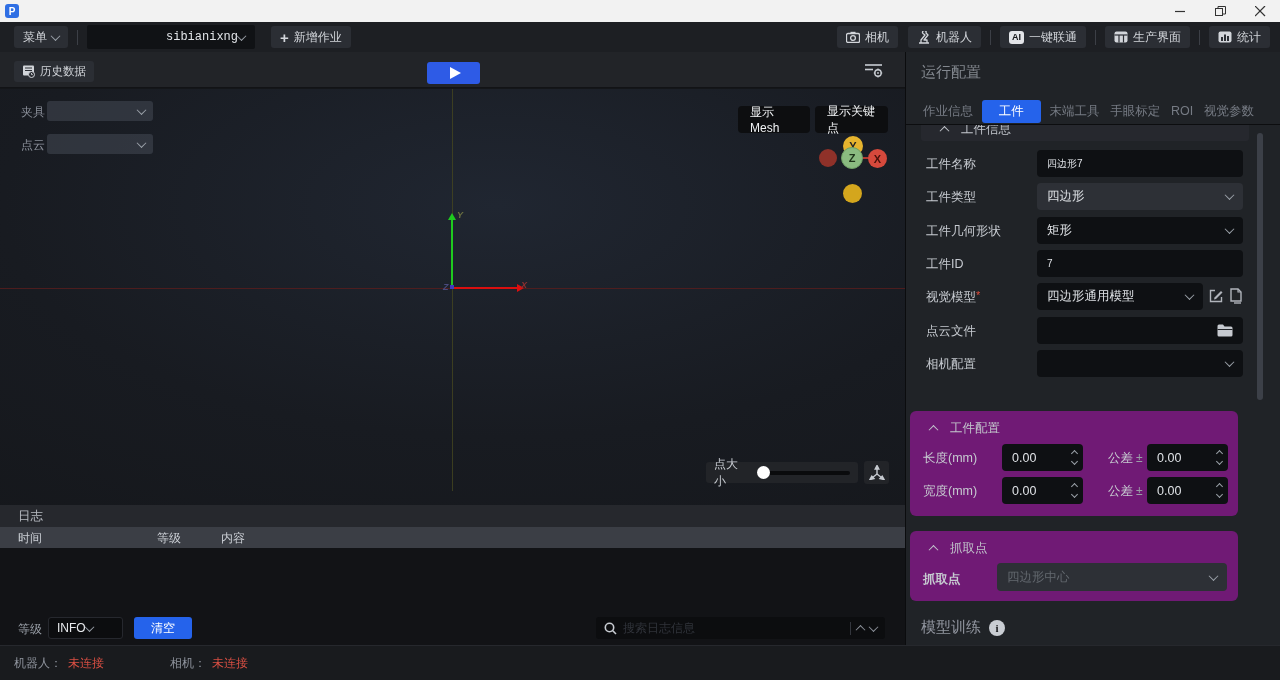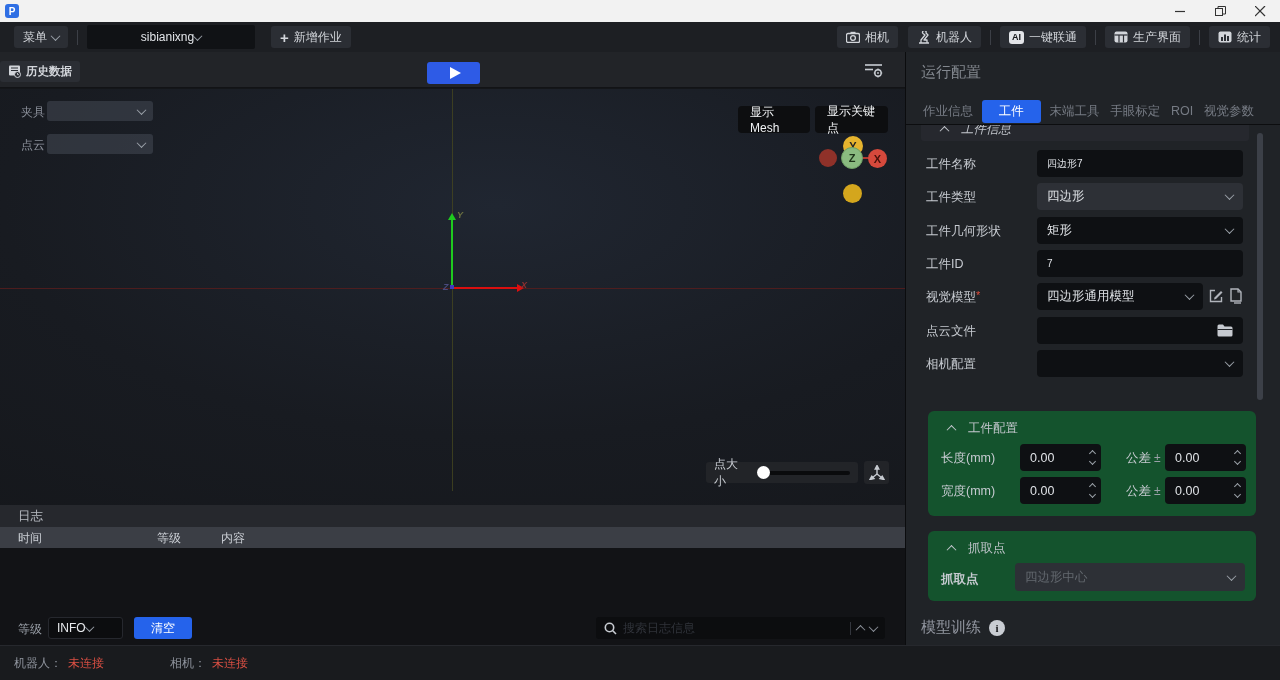--- a/index.html
+++ b/index.html
@@ -12,32 +12,32 @@
   .app-logo { width:14px; height:14px; margin:0 6px 0 5px; background:#2f6fe4; border-radius:3px; color:#fff; font-size:10px; font-weight:bold; display:flex; align-items:center; justify-content:center; }
   .title-text { color:#1b1b1b; font-size:12px; }
   .win-btns { position:absolute; right:0; top:0; height:22px; display:flex; }
   .win-btn { width:40px; height:22px; display:flex; align-items:center; justify-content:center; color:#333; }
   .win-btn svg { display:block; }
 
   
   .toolbar { position:absolute; left:0; top:22px; width:1280px; height:30px; background:#1d1f23; display:flex; align-items:center; }
   .tb-btn { height:22px; background:#2b2e34; border-radius:3px; display:flex; align-items:center; gap:5px; padding:0 9px; color:#d2d5da; font-size:12px; cursor:default; }
   .tb-sep { width:1px; height:15px; background:#3c3f46; margin:0 9px; }
-  .tb-select { height:24px; background:#101215; border-radius:2px; display:flex; align-items:center; justify-content:center; padding:0 10px; color:#e2e5e9; }
+  .tb-select { height:24px; background:#101215; border-radius:2px; display:flex; align-items:center; justify-content:flex-end; padding:0 10px; color:#e2e5e9;font-family:Liberation Mono, monospace; }
   .chev { display:inline-block; width:7px; height:7px; border-right:1.5px solid #9aa0a8; border-bottom:1.5px solid #9aa0a8; transform:rotate(45deg) translate(-1px,-1px); }
   .chev.up { transform:rotate(-135deg) translate(-1px,-1px); }
   .plus { color:#d2d5da; font-size:15px; line-height:1; font-weight:bold; }
   .tb-right { position:absolute; right:10px; top:0; height:30px; display:flex; align-items:center; }
   .icon-glyph { display:flex; align-items:center; }
   .ai-badge { width:15px; height:13px; background:#e3e5e9; color:#15171a; border-radius:3px; font-size:9px; font-weight:bold; display:flex; align-items:center; justify-content:center; }
 
   
   .left-area { position:absolute; left:0; top:52px; width:905px; height:593px; }
   .vp-strip { position:absolute; left:0; top:0; width:905px; height:36px; background:#222428; border-bottom:1px solid #121316; }
-  .history-btn { position:absolute; left:0; top:9px; height:21px; background:#2b2e34; border-radius:3px; display:flex; align-items:center; gap:5px; padding:0 8px; color:#d2d5da; font-size:11.5px;font-weight:bold; }
+  .history-btn { position:absolute; left:14px; top:9px; height:21px; background:#2b2e34; border-radius:3px; display:flex; align-items:center; gap:5px; padding:0 8px; color:#d2d5da; font-size:11.5px; }
   .play-btn { position:absolute; left:427px; top:10px; width:53px; height:22px; background:#2e5be6; border-radius:3px; display:flex; align-items:center; justify-content:center; }
   .play-tri { width:0; height:0; border-left:11px solid #fff; border-top:6px solid transparent; border-bottom:6px solid transparent; margin-left:3px; }
   .vp-settings { position:absolute; right:22px; top:9px; }
 
   .vp-canvas { position:absolute; left:0; top:37px; width:905px; height:416px; overflow:hidden;
     background:radial-gradient(900px 420px at 55% 28%, #202631 0%, #181b21 55%, #15171b 100%); }
   .vp-field-label { position:absolute; color:#8b909a; font-size:12px; }
   .vp-select { position:absolute; width:106px; height:20px; background:rgba(78,84,96,0.45); border-radius:3px; display:flex; align-items:center; justify-content:flex-end; padding-right:8px; }
   .vp-toggle { position:absolute; height:27px; background:#0d0e10; border-radius:4px; color:#f0f2f4; font-size:12px; display:flex; align-items:center; justify-content:center; padding:0 12px; }
 
@@ -83,34 +83,34 @@
   
   .right-panel { position:absolute; left:905px; top:52px; width:375px; height:593px; background:#202327; border-left:1px solid #0b0c0e; }
   .rp-title { position:absolute; left:15px; top:11px; font-size:15px; color:#83888f; }
   .rp-tabs { position:absolute; left:15px; top:47px; width:335px; height:24px; display:flex; align-items:center; justify-content:space-between; color:#767b84; font-size:12.5px; }
   .rp-tab { padding:0 2px; }
   .rp-tab.active { background:#2563eb; color:#fff; border-radius:3px; height:23px; display:flex; align-items:center; padding:0 17px; }
   .rp-divider { position:absolute; left:0; top:72px; width:375px; height:1px; background:#0c0d0f; }
   .rp-scroll { position:absolute; left:0; top:73px; width:375px; height:520px; overflow:hidden; }
   .rp-scrollbar { position:absolute; left:351px; top:8px; width:6px; height:267px; background:#3c4048; border-radius:3px; }
 
-  .sec-head { position:absolute; left:15px; width:328px; height:24px; background:#26282e; border-radius:3px; display:flex; align-items:center; gap:13px; padding-left:20px; color:#c2c6cc; font-size:12.5px;font-style:italic; }
+  .sec-head { position:absolute; left:15px; width:328px; height:24px; background:#26282e; border-radius:3px; display:flex; align-items:center; gap:13px; padding-left:20px; color:#c2c6cc; font-size:12.5px; }
   .sec-chev { display:inline-block; width:7px; height:7px; border-left:1.8px solid #c2c6cc; border-top:1.8px solid #c2c6cc; transform:rotate(45deg) translate(1px,1px); }
 
   .rp-row { position:absolute; left:0; width:375px; height:27px; }
   .rp-label { position:absolute; left:20px; top:6px; color:#c6cad0; font-size:12.5px; }
   .req { color:#e04b3a; font-size:11px; vertical-align:top; }
   .rp-input, .rp-select { position:absolute; left:131px; top:0; width:206px; height:27px; background:#0e1013; border-radius:4px; display:flex; align-items:center; padding:0 10px; color:#dfe2e6; font-size:12.5px; }
   .rp-input input { width:100%; background:transparent; border:none; outline:none; color:#dfe2e6; font-size:10px; font-family:inherit; }
   .rp-select { justify-content:space-between; }
   .rp-select.lighter { background:#2d3036; }
   .rp-select.disabled { color:#63686f; }
   .icon-btn { position:absolute; top:5px; color:#b0b4bb; }
 
-  .rp-card { position:absolute; left:22px; width:328px; background:#14532d; border-radius:6px; }
+  .rp-card { position:absolute; left:4px; width:328px; background:#701a75; border-radius:6px; }
   .card-head { position:absolute; left:20px; display:flex; align-items:center; gap:13px; color:#c2c6cc; font-size:12.5px; }
   .spin { position:absolute; height:27px; background:#0e1013; border-radius:4px; display:flex; align-items:center; justify-content:space-between; padding:0 6px 0 10px; color:#dfe2e6; font-size:12.5px; }
   .spin-arrows { display:flex; flex-direction:column; gap:3px; }
   .spin-arrows i { display:block; width:5px; height:5px; border-right:1.4px solid #9aa0a8; border-bottom:1.4px solid #9aa0a8; }
   .spin-arrows i.u { transform:rotate(-135deg); }
   .spin-arrows i.d { transform:rotate(45deg); }
   .tol-label { position:absolute; color:#c6cad0; font-size:12.5px; }
   .pm { position:absolute; color:#9aa0a8; font-size:12px; }
 
   .model-train { position:absolute; left:15px; display:flex; align-items:center; gap:8px; color:#9296a0; font-size:15px; }

